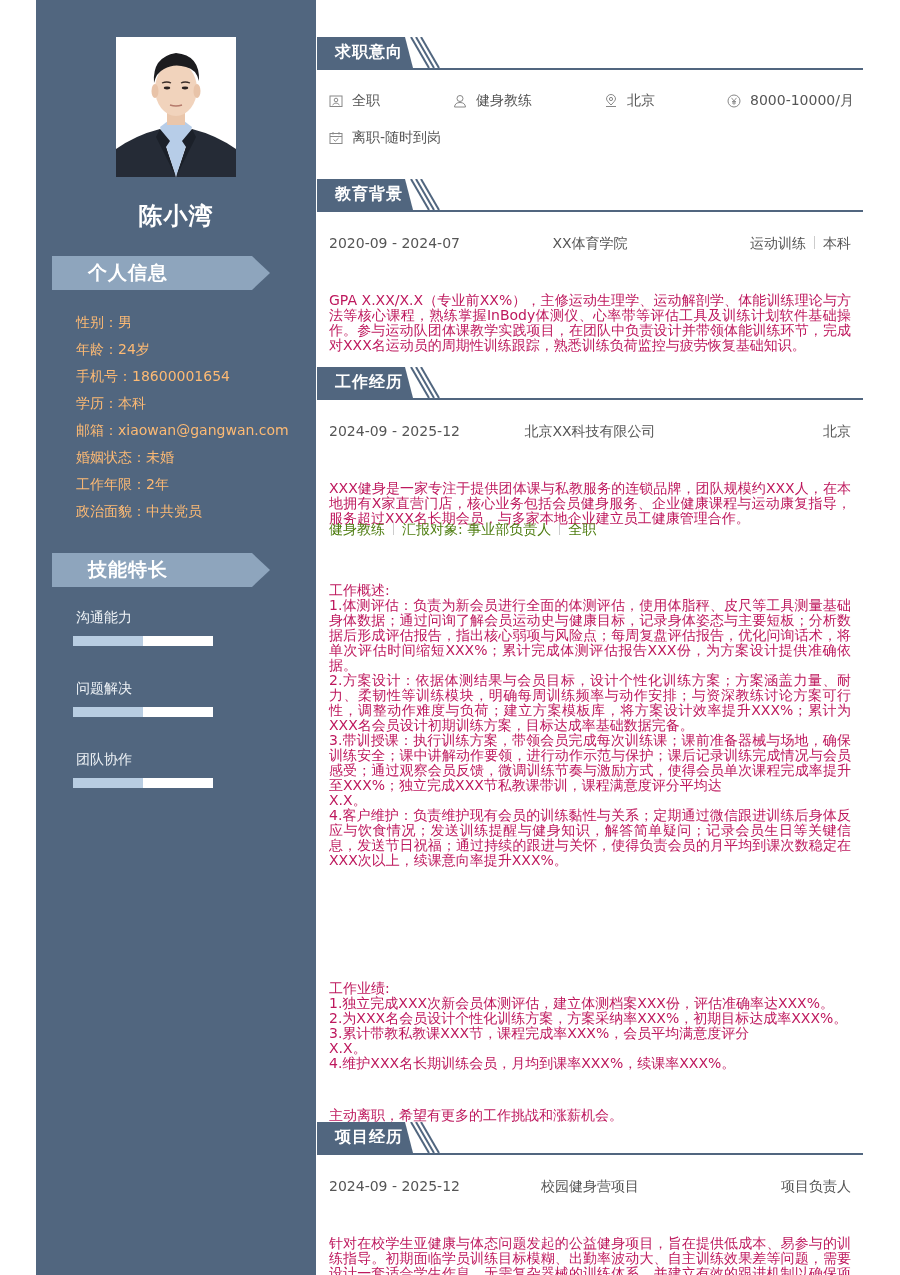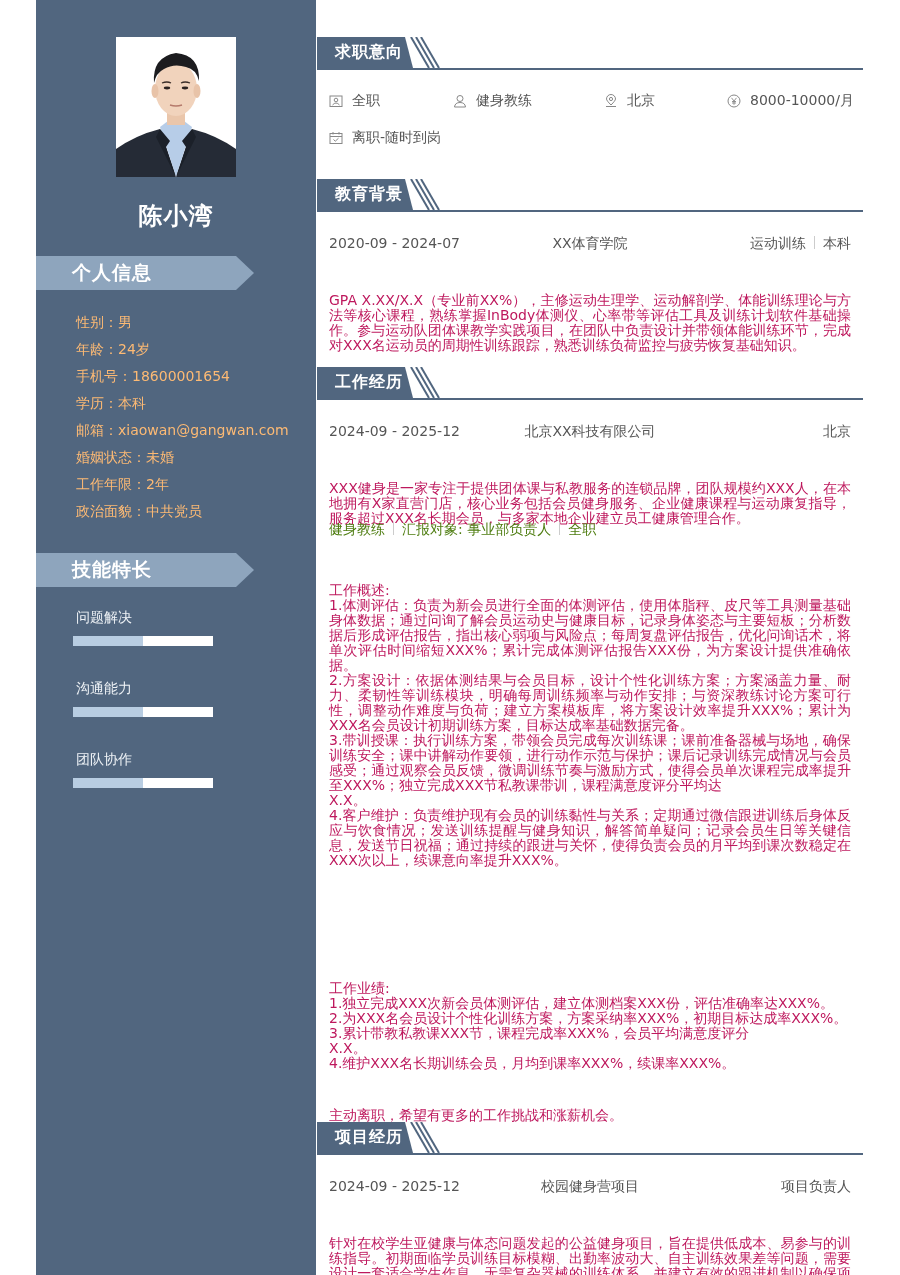--- a/index.html
+++ b/index.html
@@ -5,21 +5,21 @@
   * { box-sizing: border-box; margin: 0; padding: 0; }
   html, body { width: 900px; height: 1275px; overflow: hidden; background: #ffffff; }
   body { font-family: "DejaVu Sans", "Liberation Sans", sans-serif; color: #555; position: relative; }
 
   
   .sidebar { position: absolute; left: 0; top: 0; width: 280px; height: 1275px; background: #51667f; color: #fff; margin-left: 36px; }
   .photo { position: absolute; left: 80px; top: 37px; width: 120px; height: 140px; background: #fff; overflow: hidden; }
   .photo svg { display: block; }
   .name { position: absolute; left: 0; top: 200px; width: 280px; text-align: center; font-size: 24px; font-weight: bold; color: #fff; letter-spacing: 1px; }
 
-  .side-head { position: absolute; left: 0; width: 218px; height: 34px; }
+  .side-head { position: absolute; left: 16px; width: 218px; height: 34px; }
   .side-head .bg { position: absolute; left: 0; top: 0; width: 218px; height: 34px; background: #8ea5bd;
      clip-path: polygon(0 0, 200px 0, 218px 17px, 200px 34px, 0 34px); }
   .side-head .txt { position: absolute; left: 36px; top: 4px; font-size: 19px; font-weight: bold; color: #fff; letter-spacing: 1px; }
 
   .info-list { position: absolute; left: 40px; top: 309px; }
   .info-row { font-size: 14px; line-height: 27px; height: 27px; color: #fdba74; white-space: nowrap; }
 
   .skills { position: absolute; left: 37px; top: 603px; width: 140px; }
   .skill { height: 71px; }
   .skill .lbl { font-size: 14px; color: #eef2f6; padding-left: 3px; height: 33px; line-height: 28px; }
@@ -101,27 +101,27 @@
     <div class="info-row">政治面貌：中共党员</div>
   </div>
 
   <div class="side-head" style="top:553px;">
     <div class="bg"></div>
     <div class="txt">技能特长</div>
   </div>
 
   <div class="skills">
     <div class="skill">
-      <div class="lbl">问题解决</div>
+      <div class="lbl">沟通能力</div>
       <div class="bar">
           <div class="fill" style="width: 50%;"></div>
         </div>
     </div>
     <div class="skill">
-      <div class="lbl">沟通能力</div>
+      <div class="lbl">问题解决</div>
       <div class="bar">
           <div class="fill" style="width: 50%;"></div>
         </div>
     </div>
     <div class="skill">
       <div class="lbl">团队协作</div>
       <div class="bar">
           <div class="fill" style="width: 50%;"></div>
         </div>
     </div>

